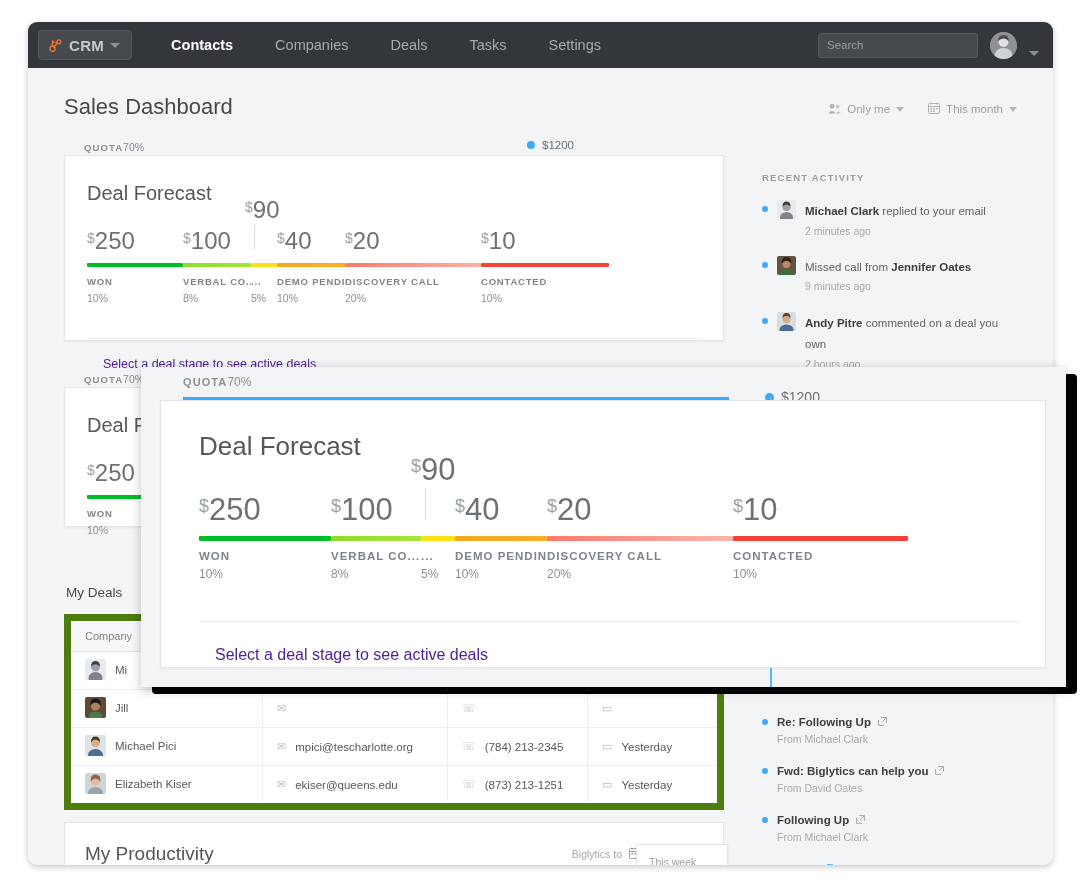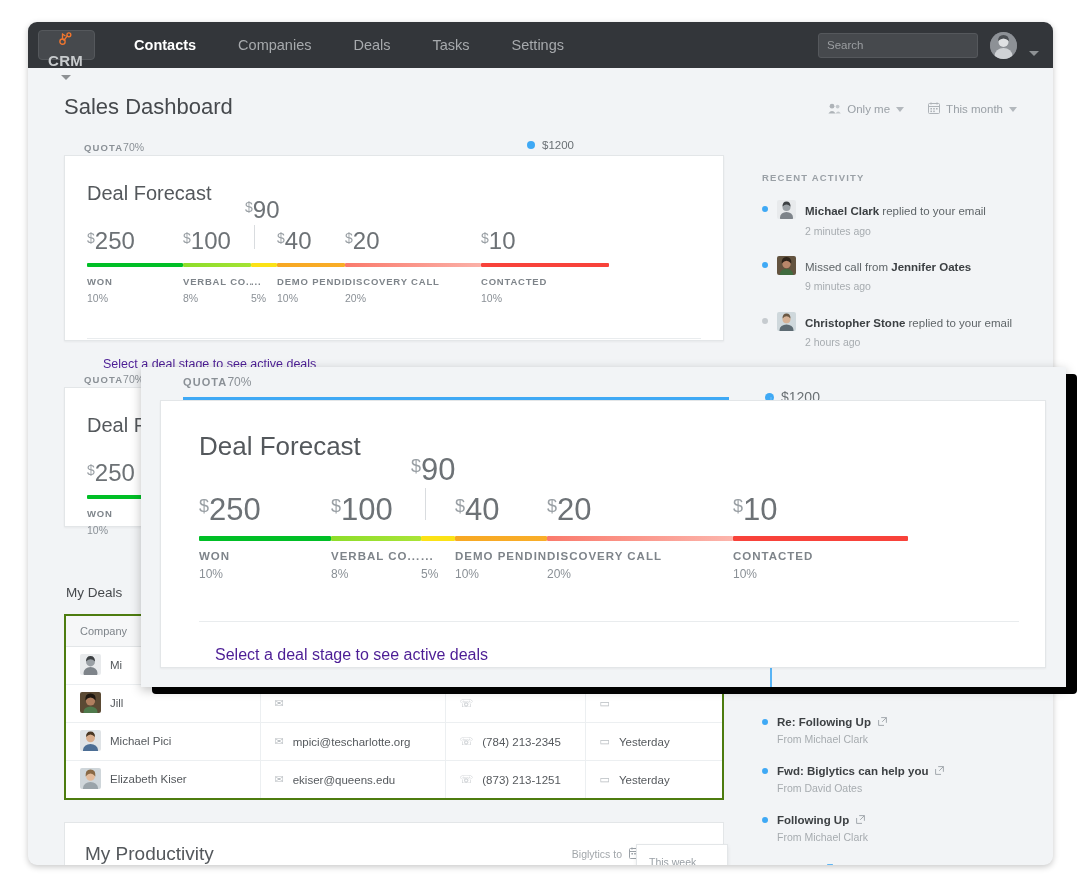--- a/index.html
+++ b/index.html
@@ -29,21 +29,20 @@
     display: flex; align-items: center;
     padding-left: 10px;
   }
   .logo-chip {
     display: flex; align-items: center; gap: 6px;
     background: #46494d;
     border: 1px solid #55585c;
     border-radius: 4px;
     height: 30px; padding: 0 11px 0 9px;
     margin-right: 18px;
-    flex-direction: column;
   }
   .sprocket { width: 15px; height: 15px; display: block; }
   .logo-text { color: #c8cbcd; font-size: 15px; font-weight: bold; letter-spacing: .3px; }
   .caret-dn {
     width: 0; height: 0; border-left: 5px solid transparent;
     border-right: 5px solid transparent; border-top: 5px solid #8e9194;
   }
   .navitems { display: flex; align-items: center; }
   .navitem {
     color: #a7aaad; font-size: 14.5px; padding: 0 21px;
@@ -157,21 +156,21 @@
   .mail-sub { font-size: 11.5px; color: #3c4043; font-weight: bold; display: inline-flex; gap: 7px; align-items: center; }
   .mail-from { font-size: 10.5px; color: #a7acb0; margin-top: 3px; }
 
   
   .deals-wrap { position: absolute; left: 36px; top: 563px; width: 660px; }
   .tabs { display: flex; gap: 22px; align-items: center; padding-left: 2px; }
   .tab { font-size: 13.5px; color: #5f6568; cursor: pointer; padding-bottom: 8px; }
   .tab.active { color: #46494d; }
   table.deals {
     width: 660px; border-collapse: collapse; background: #fff;
-    border: 2px solid #4d7c0f; margin-top: 6px;
+    border: 7px solid #4d7c0f; margin-top: 6px;
   }
   table.deals th {
     background: #f6f7f8; border-bottom: 1px solid #e3e6e8;
     border-right: 1px solid #e9ecee;
     font-size: 11px; color: #7e848a; font-weight: normal;
     text-align: left; padding: 9px 14px;
   }
   table.deals td {
     border-bottom: 1px solid #eceff1; border-right: 1px solid #eceff1;
     font-size: 11.5px; color: #55595d; padding: 7px 14px; height: 32px;
@@ -415,20 +414,35 @@
               <path d="M4.8 7.5 q4.7 -5.5 9.4 0 q0.6 -6.5 -4.7 -6.5 T4.8 7.5" fill="#2e2319"></path>
               <ellipse cx="9.5" cy="18" rx="6.5" ry="5" fill="#3f6b3e"></ellipse>
             </svg>
         </span>
         <span class="act-body">
           <span class="act-text"><span>Missed call from </span><b>Jennifer Oates</b></span>
           <div class="act-time">9 minutes ago</div>
         </span>
       </div>
 
+      <div class="act">
+        <span class="act-dot"></span>
+        <span class="av">
+          <svg width="19" height="19" viewBox="0 0 19 19">
+              <rect width="19" height="19" fill="#d8dde0"></rect>
+              <circle cx="9.5" cy="7" r="4" fill="#d6a98a"></circle>
+              <path d="M5.5 6 q4 -4.5 8 0 q0 -5 -4 -5 t-4 5" fill="#54402c"></path>
+              <ellipse cx="9.5" cy="18" rx="7" ry="5.5" fill="#4a6d96"></ellipse>
+            </svg>
+        </span>
+        <span class="act-body">
+          <span class="act-text"><b>Andy Pitre</b><span> commented on a deal you own</span></span>
+          <div class="act-time">2 hours ago</div>
+        </span>
+      </div>
 
       <div class="act">
         <span class="act-dot muted"></span>
         <span class="av">
           <svg width="19" height="19" viewBox="0 0 19 19">
               <rect width="19" height="19" fill="#cfd8dc"></rect>
               <circle cx="9.5" cy="7.2" r="4" fill="#d6b296"></circle>
               <path d="M5.5 6.4 q4 -4.5 8 0 q0 -5 -4 -5 t-4 5" fill="#6b5843"></path>
               <ellipse cx="9.5" cy="18" rx="7" ry="5.5" fill="#5d6b73"></ellipse>
             </svg>

